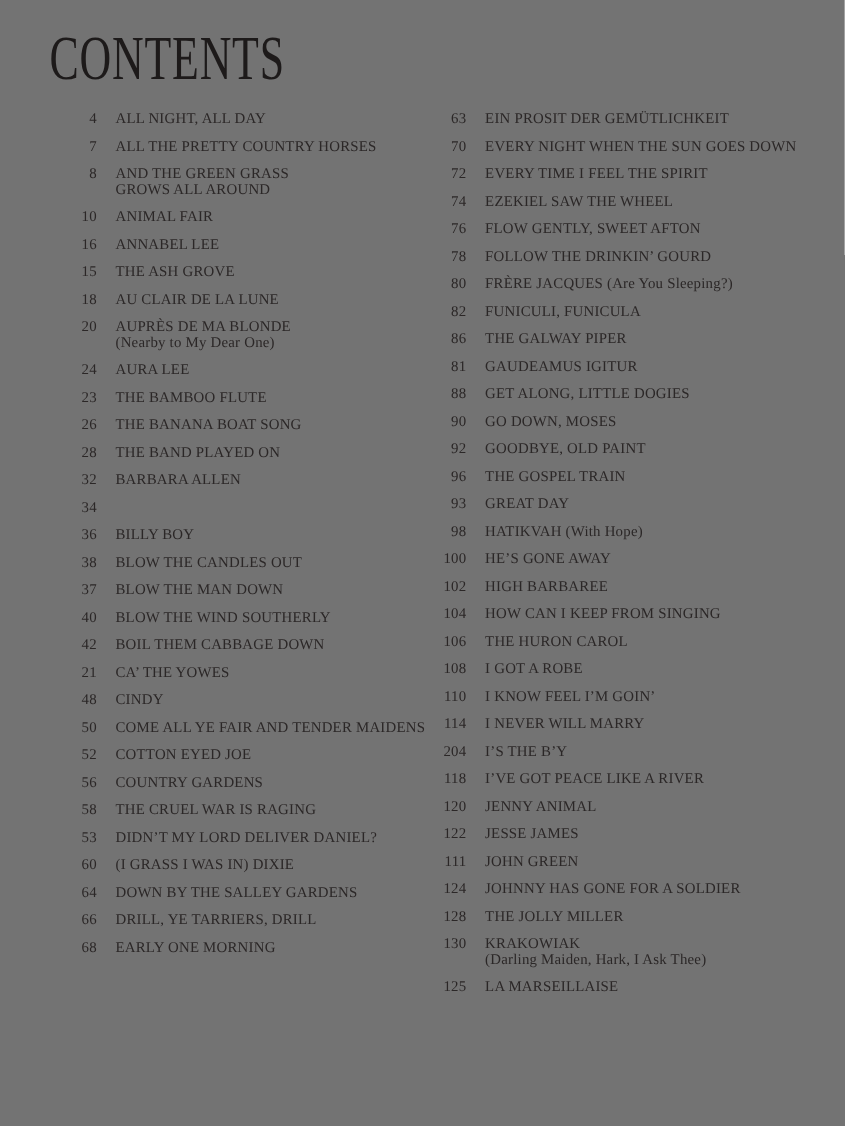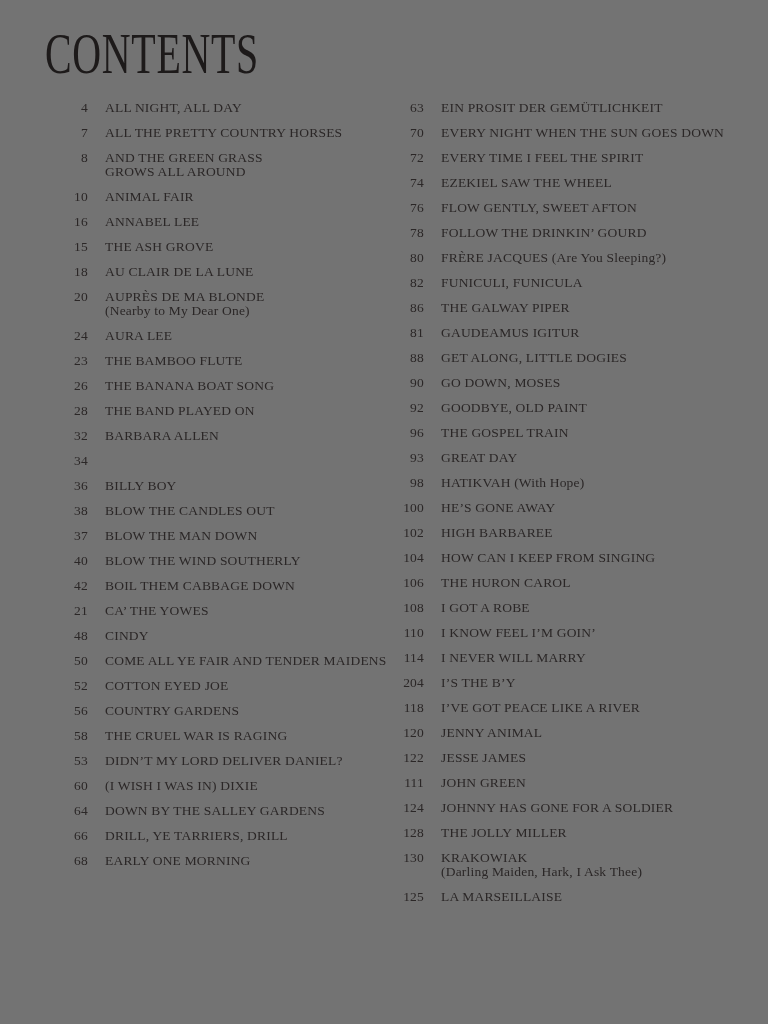--- a/index.html
+++ b/index.html
@@ -247,21 +247,21 @@
       <div class="entry">
         <span class="num">53</span>
         <span class="titlewrap">
           <span class="title">DIDN’T MY LORD DELIVER DANIEL?</span>
 
         </span>
       </div>
       <div class="entry">
         <span class="num">60</span>
         <span class="titlewrap">
-          <span class="title">(I WISH I WAS IN) DIXIE</span>
+          <span class="title">(I GRASS I WAS IN) DIXIE</span>
 
         </span>
       </div>
       <div class="entry">
         <span class="num">64</span>
         <span class="titlewrap">
           <span class="title">DOWN BY THE SALLEY GARDENS</span>
 
         </span>
       </div>

